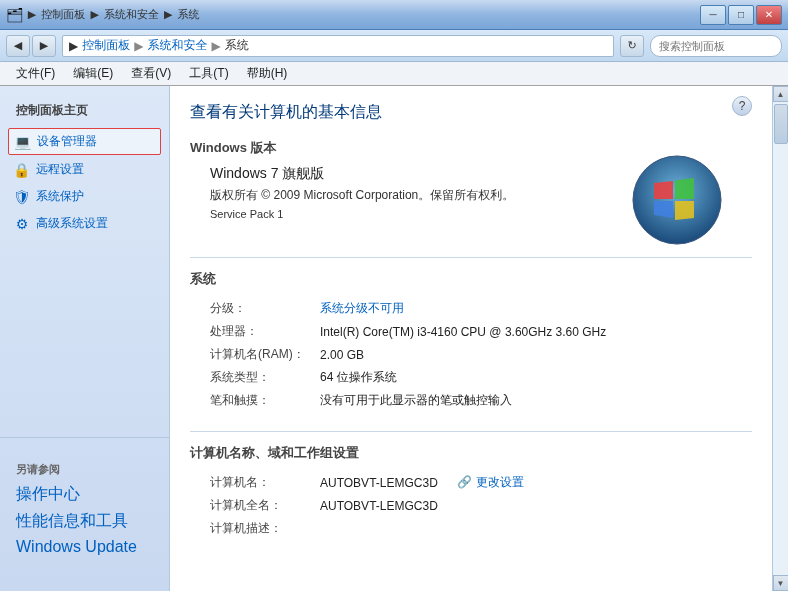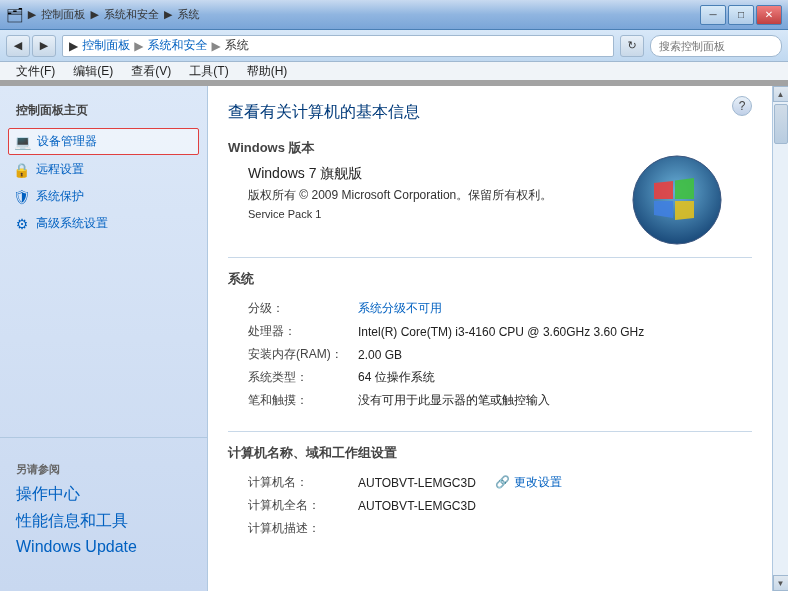--- a/index.html
+++ b/index.html
@@ -106,39 +106,39 @@
     }
 
     
     .menubar {
       background: #f0f4f8;
       height: 24px;
       display: flex;
       align-items: center;
       padding: 0 8px;
       gap: 2px;
-      border-bottom: 6px solid #a3a3a3;
+      border-bottom: 1px solid #a3a3a3;
     }
     .menu-item {
       padding: 2px 8px;
       cursor: pointer;
       border-radius: 2px;
       font-size: 12px;
       color: #222;
     }
 
     
     .main-layout {
       display: flex;
       height: calc(591px - 30px - 32px - 24px);
     }
 
     
     .sidebar {
-      width: 208px;
+      width: 170px;
       background: linear-gradient(to bottom, #dce8f8 0%, #c8d8f0 100%);
       border-right: 1px solid #b0c8e0;
       padding: 12px 0;
       display: flex;
       flex-direction: column;
       overflow: hidden;
     }
     .sidebar-title {
       font-size: 12px;
       color: #444;
@@ -415,21 +415,21 @@
     <div style="padding: 4px 0 4px 20px;">
       <div class="info-row">
         <span class="info-label">分级：</span>
         <span class="info-value link">系统分级不可用</span>
       </div>
       <div class="info-row">
         <span class="info-label">处理器：</span>
         <span class="info-value">Intel(R) Core(TM) i3-4160 CPU @ 3.60GHz   3.60 GHz</span>
       </div>
       <div class="info-row">
-        <span class="info-label">安装内存(RAM)：</span>
+        <span class="info-label">计算机名(RAM)：</span>
         <span class="info-value">2.00 GB</span>
       </div>
       <div class="info-row">
         <span class="info-label">系统类型：</span>
         <span class="info-value">64 位操作系统</span>
       </div>
       <div class="info-row">
         <span class="info-label">笔和触摸：</span>
         <span class="info-value">没有可用于此显示器的笔或触控输入</span>
       </div>

